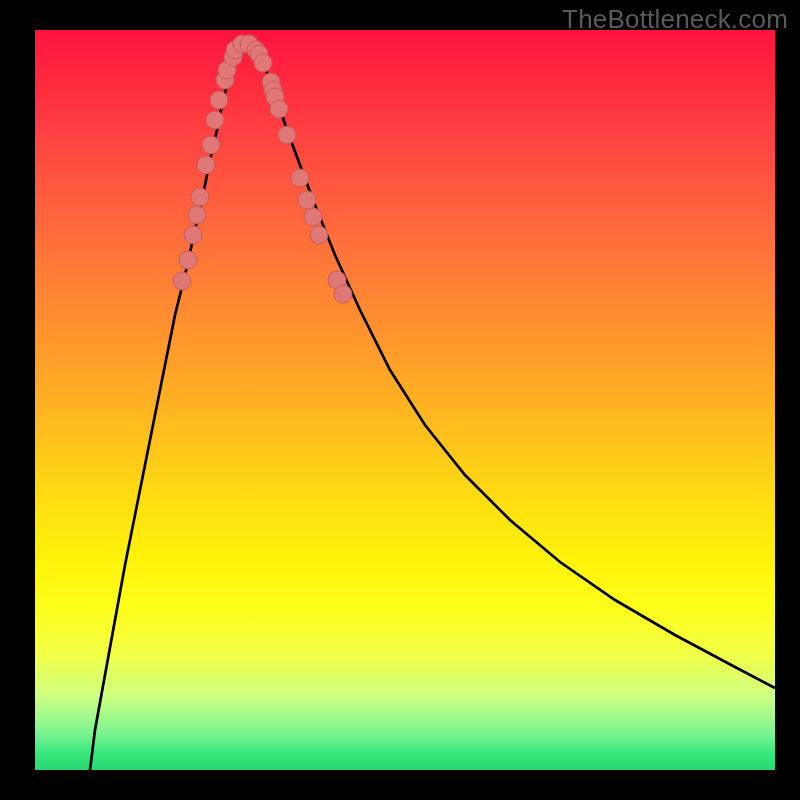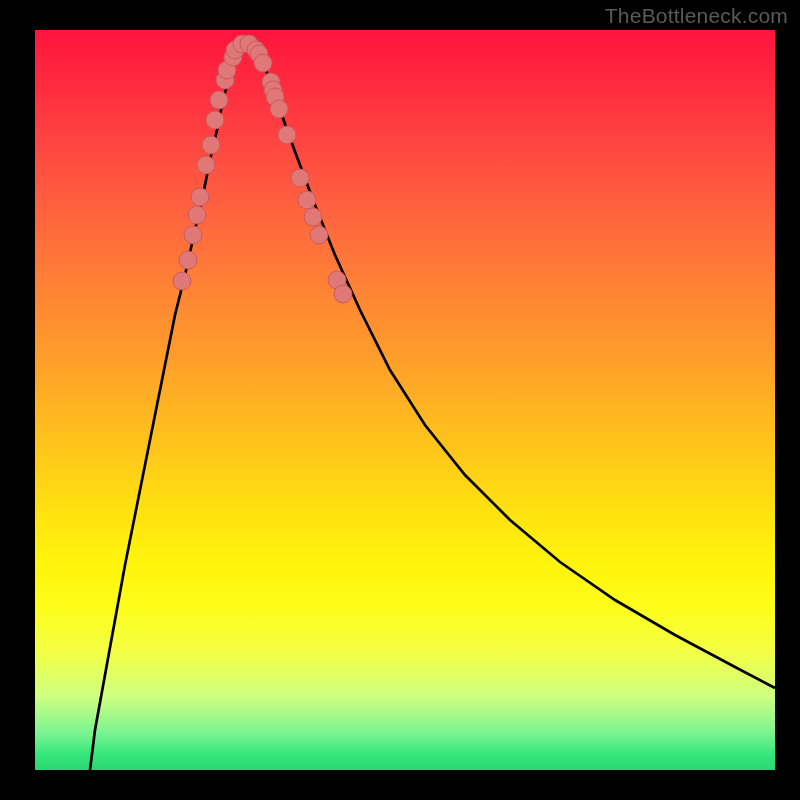--- a/index.html
+++ b/index.html
@@ -42,21 +42,21 @@
       #cfff80 90%,
       #7bf492 95%,
       #33e67a 98%,
       #2ed573 100%
     );
   }
   .watermark {
     position: absolute;
     top: 4px;
     right: 12px;
-    font-size: 21px;
+    font-size: 26px;
     color: #5a5a5a;
     letter-spacing: 0.2px;
     font-weight: 500;
   }
   svg.curve {
     position: absolute;
     left: 0;
     top: 0;
     width: 740px;
     height: 740px;

